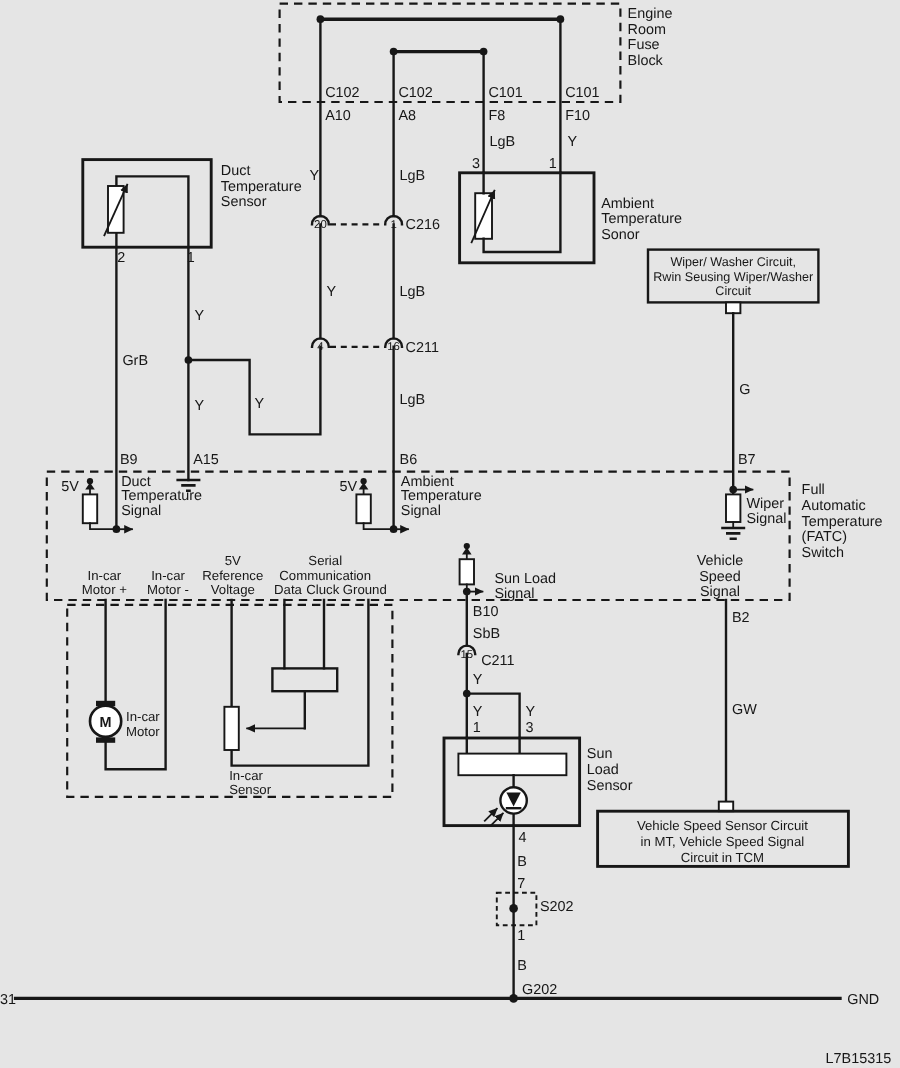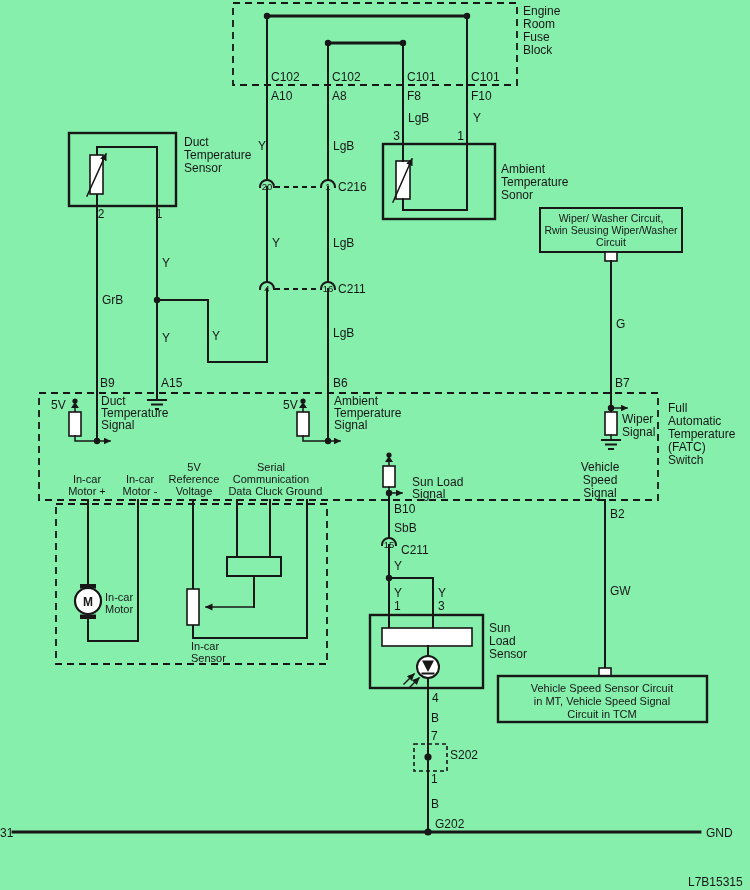--- a/index.html
+++ b/index.html
@@ -1,16 +1,16 @@
 <!DOCTYPE html>
 <html><head>
 <meta charset="utf-8">
 <style>
   html,body{margin:0;padding:0;background:#fff;}
-  .page{width:750px;height:890px;position:relative;background:#86efac;}
+  .page{width:750px;height:890px;position:relative;background:#e5e5e5;}
   svg{display:block;}
   text{font-family:"Liberation Sans","DejaVu Sans",sans-serif;font-size:12px;fill:#171717;}
   .t9{font-size:9.5px;}
   .t10{font-size:10.5px;}
   .t11{font-size:11px;}
   .mid{text-anchor:middle;}
   .end{text-anchor:end;}
   .b{font-weight:bold;}
   .w{stroke:#171717;stroke-width:2;fill:none;stroke-linecap:square;}
   .w3{stroke-width:2.8;}

